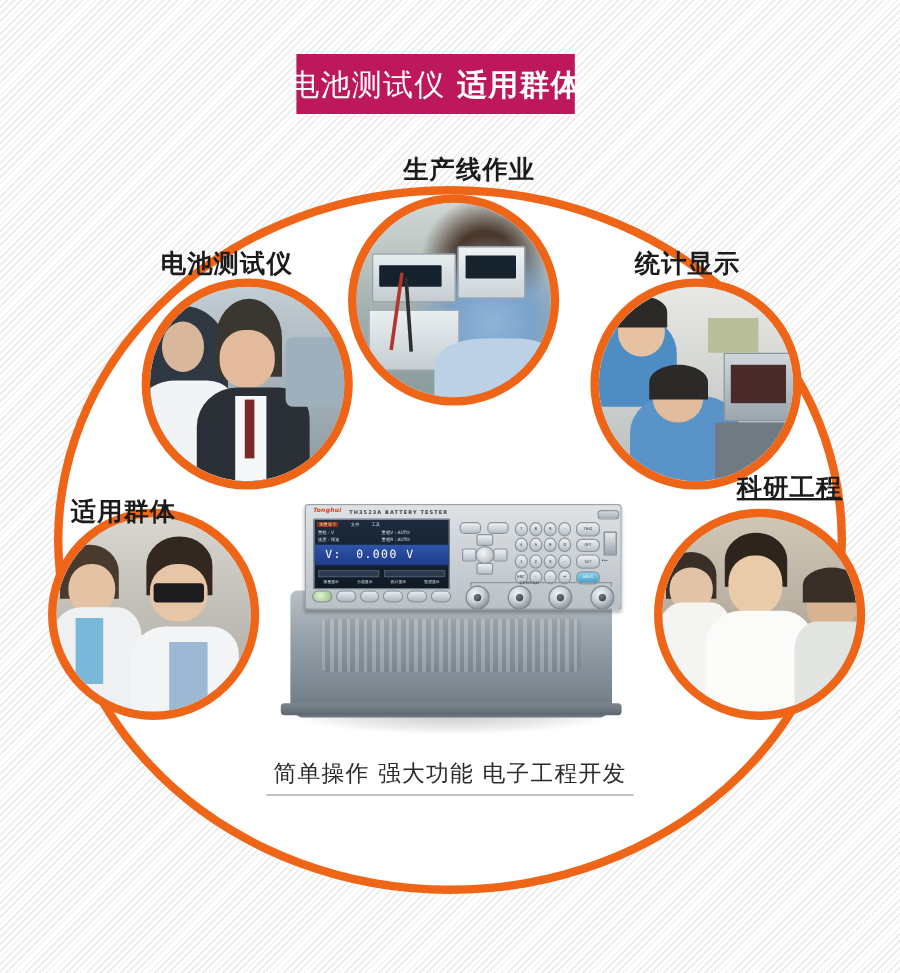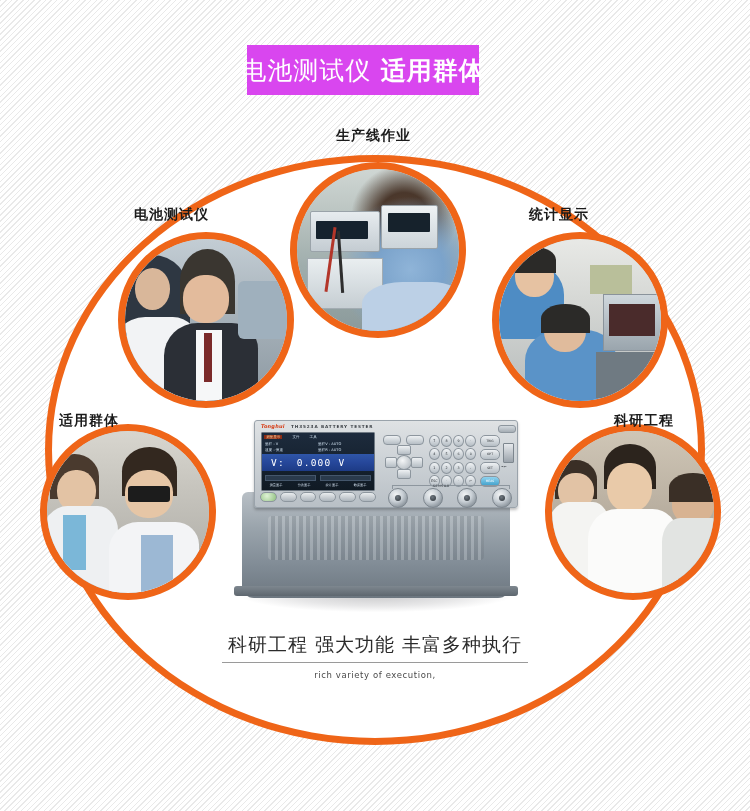--- a/index.html
+++ b/index.html
@@ -10,21 +10,21 @@
     background-color:#ffffff;
     background-image:
       repeating-linear-gradient(135deg,
         rgba(0,0,0,0.085) 0px, rgba(0,0,0,0.085) 1px,
         rgba(0,0,0,0) 1px, rgba(0,0,0,0) 4px);
   }
 
   
   .banner{
     position:absolute;left:247px;top:45px;width:232px;height:50px;
-    background:#d946ef;
+    background:#be185d;
     display:flex;align-items:center;justify-content:center;
   }
   .banner-text{
     color:#ffffff;font-size:25px;letter-spacing:1px;white-space:nowrap;
     font-weight:bold;
   }
   .banner-text .light{font-weight:normal;}
 
   .big-ring{
     position:absolute;left:45px;top:155px;width:660px;height:590px;
@@ -48,28 +48,28 @@
   .p-left{left:118px;top:232px;width:176px;height:176px;}
   .p-right{left:492px;top:232px;width:176px;height:176px;}
   .p-bl{left:40px;top:424px;width:176px;height:176px;}
   .p-br{left:545px;top:424px;width:176px;height:176px;}
 
   
   .wedge{position:absolute;background:#ffffff;}
 
   
   .label{
-    position:absolute;font-size:14px;font-weight:bold;color:#1b1b1b;
+    position:absolute;font-size:21px;font-weight:bold;color:#1b1b1b;
     white-space:nowrap;letter-spacing:1px;
   }
   .lb-top{left:336px;top:127px;}
   .lb-left{left:134px;top:206px;}
   .lb-right{left:529px;top:206px;}
   .lb-bl{left:59px;top:412px;}
-  .lb-br{left:614px;top:412px;}
+  .lb-br{left:614px;top:392px;text-decoration:underline;}
 
   
   .tagline{
     position:absolute;left:225px;top:632px;width:300px;
     text-align:center;font-size:19px;color:#2b2b2b;white-space:nowrap;
     letter-spacing:1px;
   }
   .tag-rule{
     position:absolute;left:222px;top:662px;width:306px;height:1px;
     background:#9a9a9a;
@@ -407,19 +407,18 @@
       <div class="sensor-label">SENSOR</div>
       <div class="terms">
         <div class="bnc"></div>
         <div class="bnc"></div>
         <div class="bnc"></div>
         <div class="bnc"></div>
       </div>
     </div>
   </div>
 
-  <div class="tagline">科研工程  强大功能  丰富多种执行</div>
+  <div class="tagline">简单操作  强大功能  电子工程开发</div>
   <div class="tag-rule"></div>
   <div class="eng">
-    <div>rich variety of execution,</div>
   </div>
 
 </div>
 
 </body></html>

